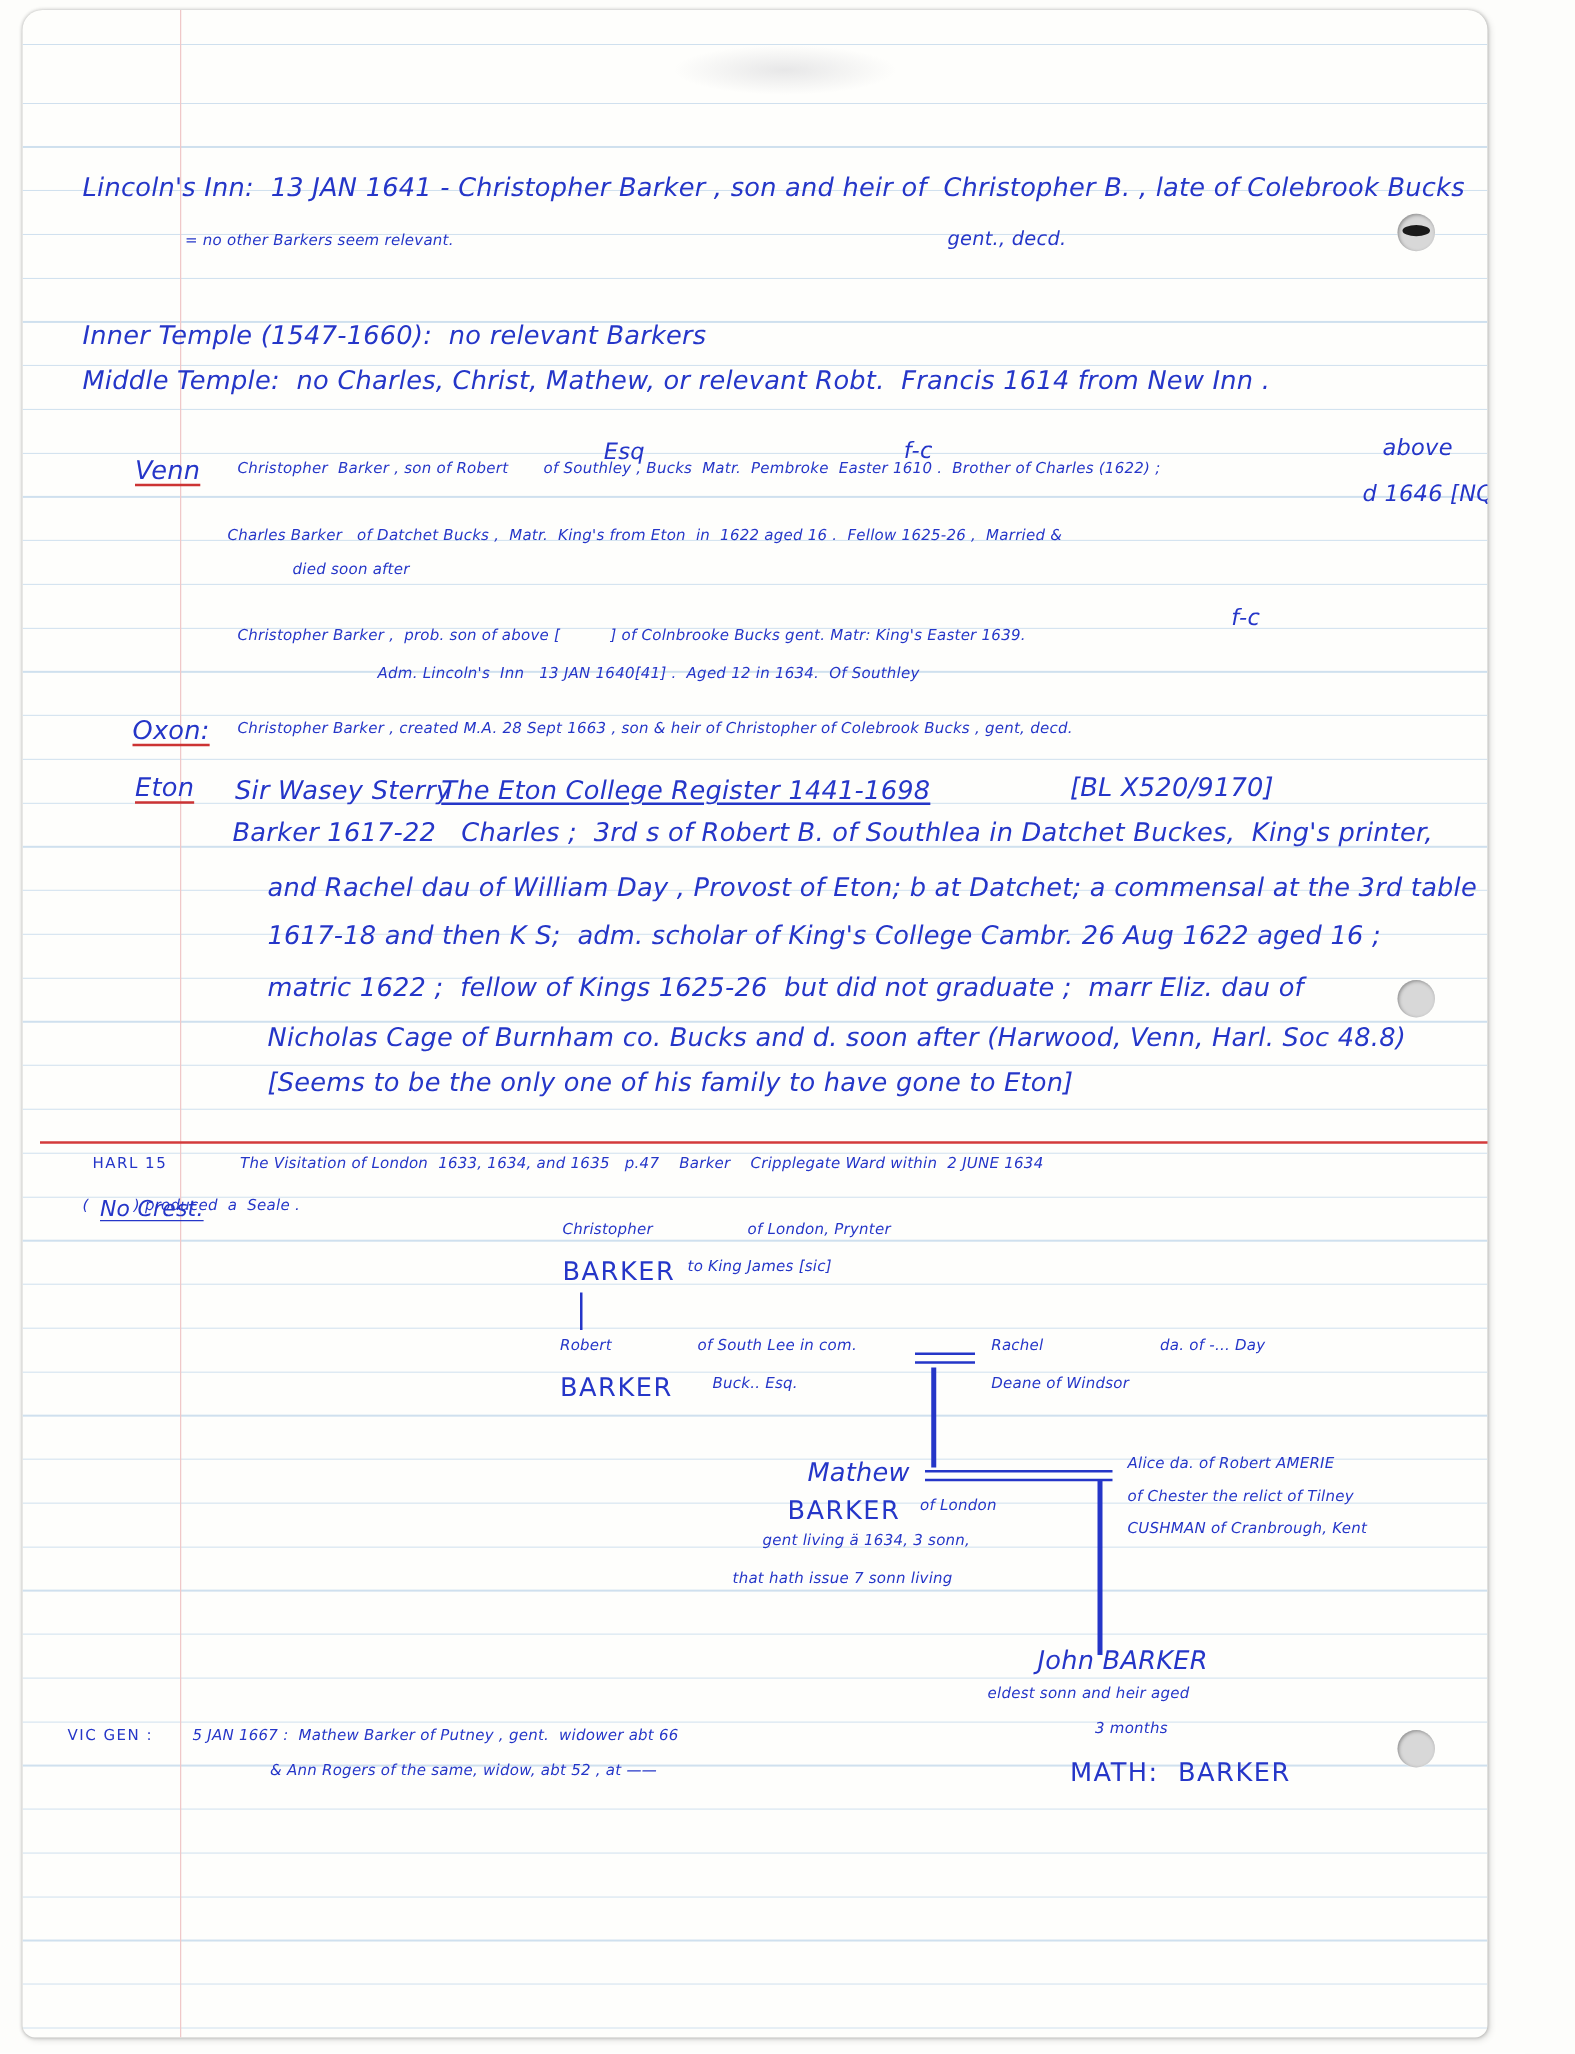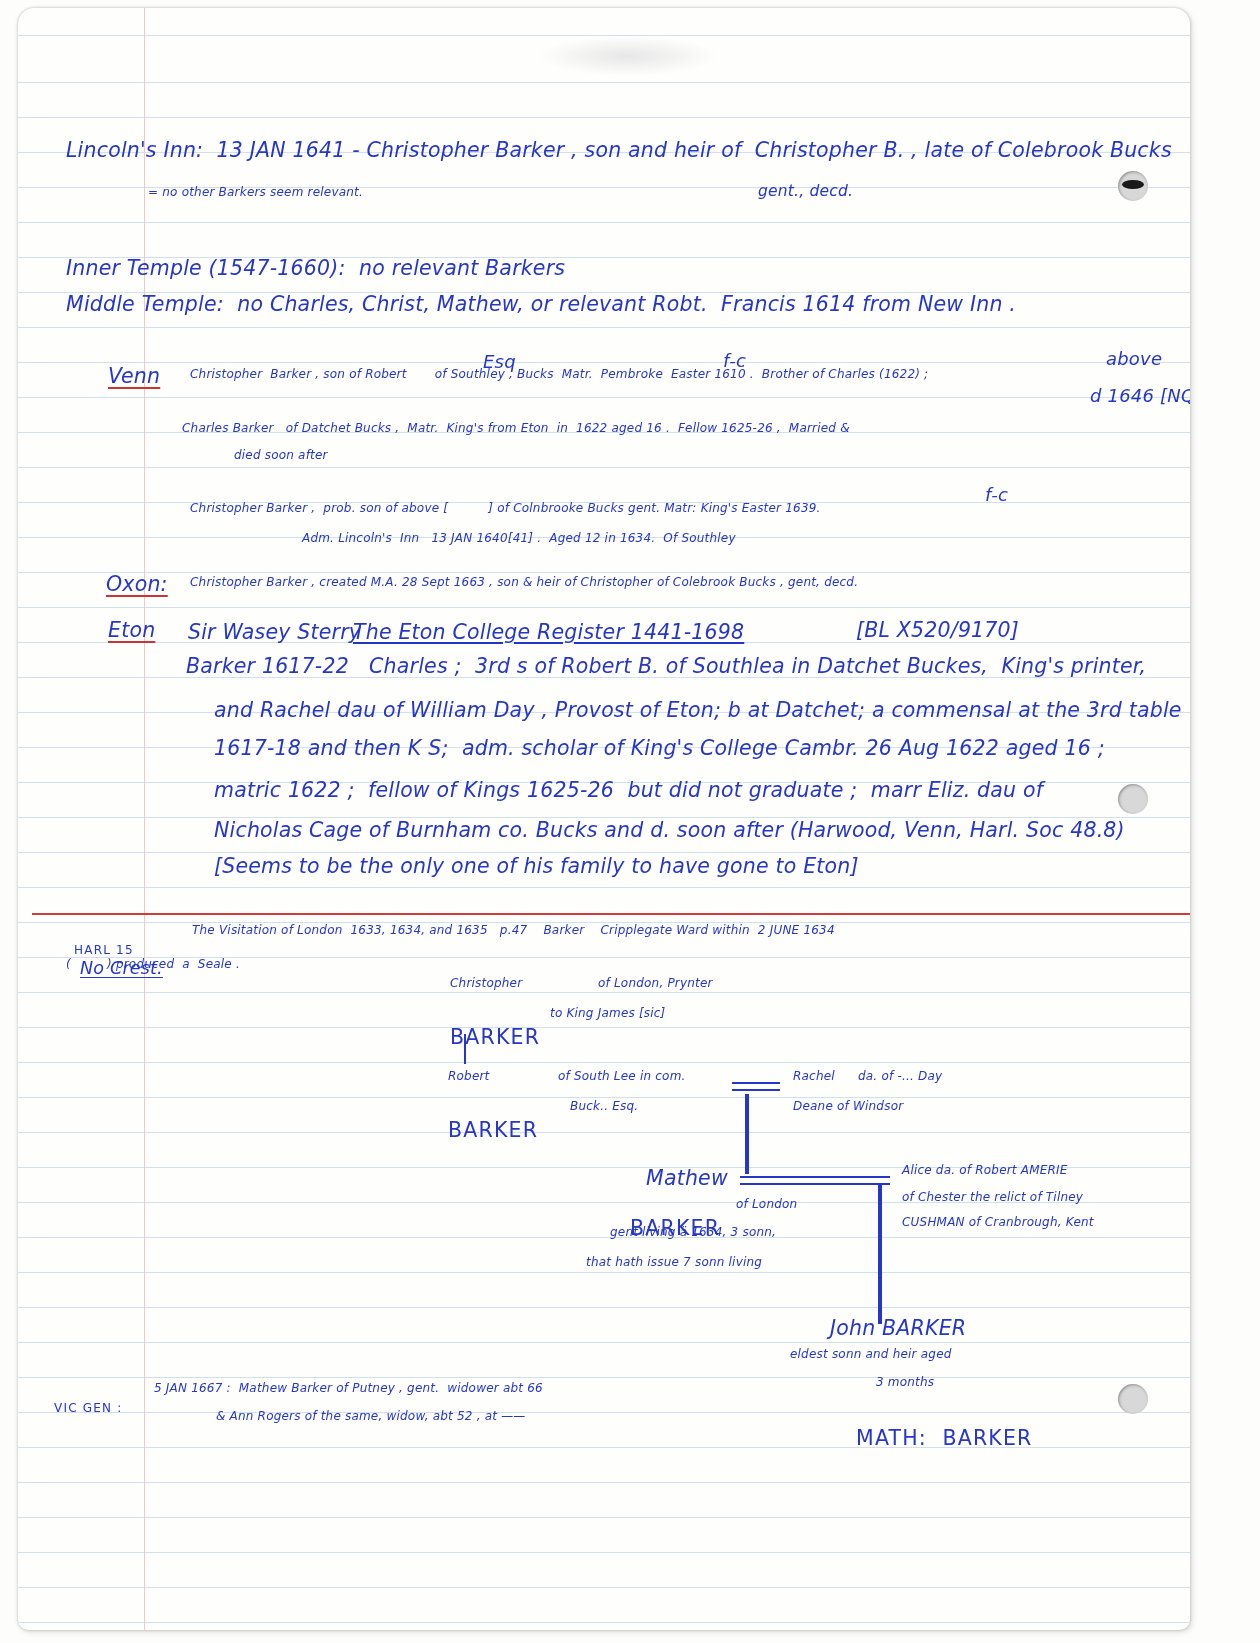--- a/index.html
+++ b/index.html
@@ -92,21 +92,20 @@
   .blue { color: #2536c8; }
   .red  { color: #cc2222; }
   .sz20 { font-size: 20.5px; }
   .sz19 { font-size: 12px; }
   .sz18 { font-size: 17.5px; }
   .sz16 { font-size: 15.5px; }
   .sz14 { font-size: 18px; }
   .caps {
     font-style: normal;
     letter-spacing: 1.2px;
-    margin-top: 20px;
   }
   .u { text-decoration: underline; text-underline-offset: 3px; }
   .ured { text-decoration: underline; text-decoration-color: #cc3333; text-underline-offset: 4px; }
 
   
   #red-rule {
     position: absolute;
     left: 14px;
     top: 905px;
     width: 1160px;
@@ -179,21 +178,21 @@
     <div class="vline" style="left:446px; top:1026px; height:30px;"></div>
 
     <div class="hw blue sz19" style="left:430px; top:1062px;">Robert</div>
     <div class="hw blue sz20 caps" style="left:430px; top:1092px;">BARKER</div>
     <div class="hw blue sz19" style="left:540px; top:1062px;">of South Lee in com.</div>
     <div class="hw blue sz19" style="left:552px; top:1092px;">Buck.. Esq.</div>
 
     <div class="dblline" style="left:714px; top:1074px; width:48px;"></div>
 
     <div class="hw blue sz19" style="left:775px; top:1062px;">Rachel</div>
-    <div class="hw blue sz19" style="left:840px; top:1062px;font-style:italic;">da. of -... Day</div>
+    <div class="hw blue sz19" style="left:910px; top:1062px;font-style:italic;">da. of -... Day</div>
     <div class="hw blue sz19" style="left:775px; top:1092px;">Deane of Windsor</div>
 
     <div class="thick-v" style="left:727px; top:1086px; height:80px;"></div>
 
     <div class="hw blue sz20" style="left:628px; top:1160px;">Mathew</div>
     <div class="hw blue sz20 caps" style="left:612px; top:1190px;">BARKER</div>
     <div class="hw blue sz19" style="left:718px; top:1190px;">of London</div>
     <div class="hw blue sz19" style="left:592px; top:1218px;">gent living ä 1634, 3 sonn,</div>
     <div class="hw blue sz19" style="left:568px; top:1248px;">that hath issue 7 sonn living</div>
 

